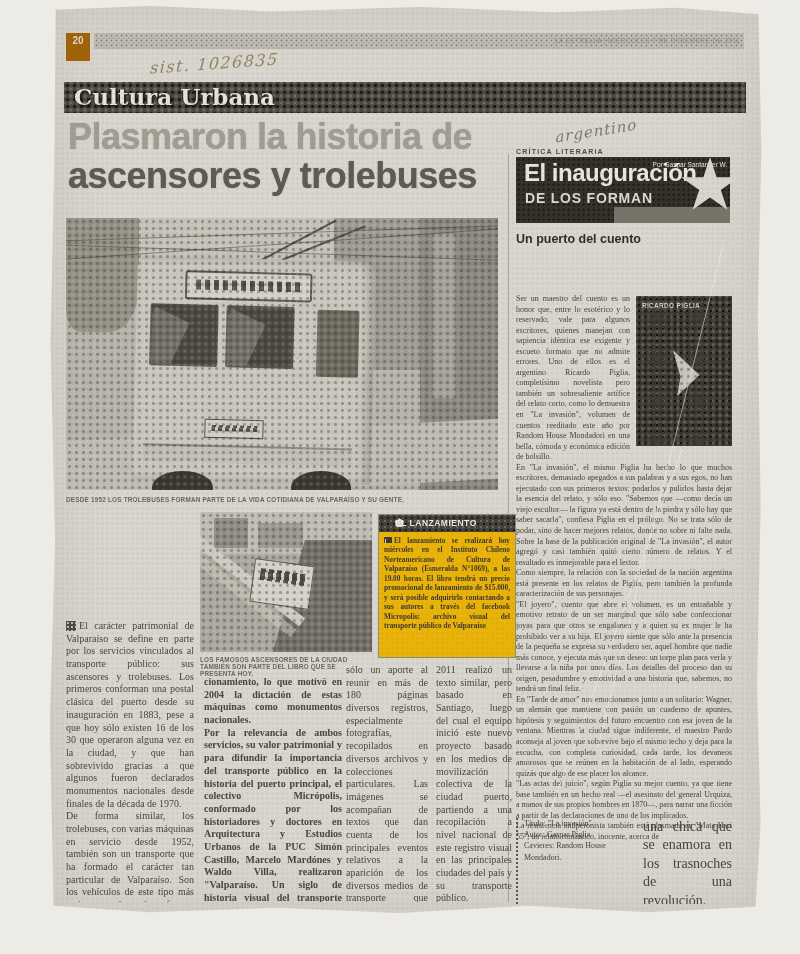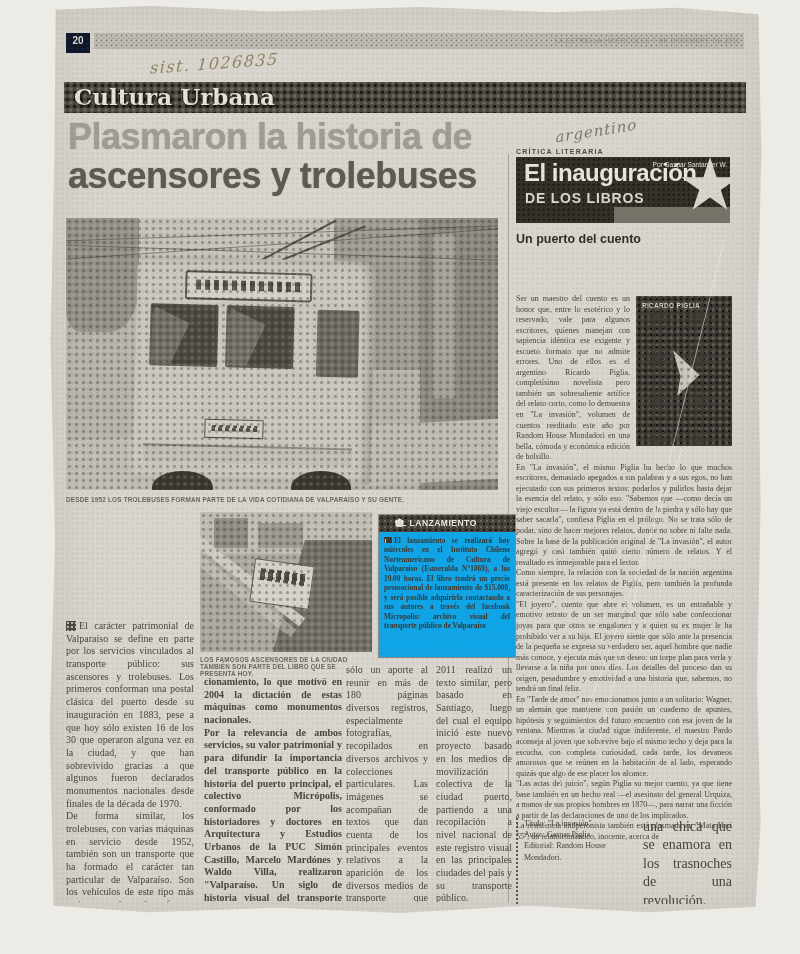--- a/index.html
+++ b/index.html
@@ -20,21 +20,21 @@
     background-size:5px 5px;}
   .ht-light{background-color:#c3bfb6;
     background-image:radial-gradient(circle,rgba(70,66,58,.5) 25%,transparent 31%),
                      radial-gradient(circle,rgba(70,66,58,.28) 25%,transparent 31%);
     background-size:5px 5px,5px 5px;background-position:0 0,2.5px 2.5px;}
   .ht-ov{position:absolute;left:0;top:0;right:0;bottom:0;pointer-events:none;
     background-image:radial-gradient(circle,rgba(40,37,32,.55) 26%,transparent 32%),
                      radial-gradient(circle,rgba(235,232,225,.35) 26%,transparent 32%);
     background-size:7px 7px,7px 7px;background-position:0 0,3.5px 3.5px;opacity:.6;}
 
-  .pagenum{left:16px;top:27px;width:24px;height:20px;background:#0f172a;color:#dcd9d2;
+  .pagenum{left:16px;top:27px;width:24px;height:28px;background:#a16207;color:#dcd9d2;
     font:bold 10px/16px "Liberation Sans",sans-serif;text-align:center;}
   .hdr-strip{left:44px;top:27px;width:650px;height:16px;}
   .masthead{left:360px;top:31px;width:330px;font-size:6.5px;color:#8e8a80;text-align:right;
     letter-spacing:.4px;}
 
   .handw{font-family:"DejaVu Serif",serif;font-style:italic;color:#93835f;
     transform:rotate(-4deg) skewX(-8deg);letter-spacing:1.5px;}
   .handw2{font-family:"DejaVu Serif",serif;font-style:italic;color:#7e7668;
     transform:rotate(-9deg) skewX(-6deg);letter-spacing:1px;}
 
@@ -136,21 +136,21 @@
     overflow:hidden;}
   .orn{float:left;width:10px;height:10px;margin:1px 3px 0 0;background:#4c4841;
     background-image:radial-gradient(circle,rgba(220,217,210,.8) 30%,transparent 36%);
     background-size:4px 4px;}
   .col1{left:16px;top:614px;width:128px;height:282px;}
   .col2{left:154px;top:670px;width:138px;height:226px;font-weight:bold;}
   .col3{left:296px;top:658px;width:82px;height:238px;}
   .col4{left:386px;top:658px;width:76px;height:238px;}
 
   
-  .lanz{left:328px;top:508px;width:136px;height:142px;background:#0ea5e9;border:1px solid #8e8a81;
+  .lanz{left:328px;top:508px;width:136px;height:142px;background:#eab308;border:1px solid #8e8a81;
     overflow:hidden;}
   .lanz-hd{position:relative;height:17px;background:#44413b;
     background-image:radial-gradient(circle,rgba(12,11,9,.8) 26%,transparent 33%),
     radial-gradient(circle,rgba(200,195,185,.3) 26%,transparent 33%);
     background-size:6px 6px,6px 6px;background-position:0 0,3px 3px;}
   .lanz-hd span{position:absolute;left:16px;top:3px;font:bold 8.5px "Liberation Sans",sans-serif;
     color:#eceae3;letter-spacing:.5px;}
   .lanz-ico{position:absolute;left:4px;top:4px;width:9px;height:9px;background:#d9d6ce;
     clip-path:polygon(50% 0,100% 38%,82% 100%,18% 100%,0 38%);}
   .lanz-body{padding:4px 5px;font-family:"Liberation Serif",serif;font-weight:bold;
@@ -179,21 +179,21 @@
   </div>
 
   <div class="abs handw2" style="left:505px;top:116px;font-size:15px;">argentino</div>
 
   <div class="abs divider-v"></div>
 
   <div class="abs kicker">CRÍTICA LITERARIA</div>
 
   <div class="abs critic-box">
     <span class="ct1">El inauguración</span>
-    <span class="ct2">DE LOS LIBROS</span>
+    <span class="ct2">DE LOS FORMAN</span>
     <span class="byline-strip"></span>
     <span class="byline">Por Gaspar Santander W.</span>
     <span class="star"></span>
   </div>
 
   <div class="abs subhead">Un puerto del cuento</div>
 
   <div class="abs critic-body serif just">
     <div class="cover">
       <span class="cover-label">RICARDO PIGLIA</span>
@@ -206,21 +206,21 @@
 "El joyero", cuento que abre el volumen, es un entrañable y emotivo retrato de un ser marginal que sólo sabe confeccionar joyas para que otros se engalanen y a quien su ex mujer le ha prohibido ver a su hija. El joyero siente que sólo ante la presencia de la pequeña se expresa su verdadero ser, aquel hombre que nadie más conoce, y ejecuta más que un deseo: un torpe plan para verla y llevarse a la niña por unos días. Los detalles del proceso dan su origen, pesadumbre y emotividad a una historia que, sabemos, no tendrá un final feliz.
 En "Tarde de amor" nos emocionamos junto a un solitario: Wagner, un alemán que mantiene con pasión un cuaderno de apuntes, hipótesis y seguimientos del futuro encuentro con esa joven de la ventana. Mientras la ciudad sigue indiferente, el maestro Pardo aconseja al joven que sobrevive bajo el mismo techo y deja para la escucha, con completa curiosidad, cada tarde, los devaneos amorosos que se reúnen en la habitación de al lado, esperando quizás que algo de ese placer los alcance.
 "Las actas del juicio", según Piglia su mejor cuento, ya que tiene base también en un hecho real —el asesinato del general Urquiza, a manos de sus propios hombres en 1870—, para narrar una ficción a partir de las declaraciones de uno de los implicados.
 La resistencia antiperonista también está plasmada en "Mata Hari 55", un relato romántico, inocente, acerca de</span>
   </div>
 
   <div class="abs tail-row">
     <div class="bookbox serif">
       <div>Título: "La invasión"</div>
       <div>Autor: Gaspar Piglia</div>
-      <div>Editorial: Random House Mondadori.</div>
+      <div>Cavieres: Random House Mondadori.</div>
     </div>
     <div class="tail-text serif just pre">una chica que se enamora en los trasnoches de una revolución.
 Piglia, gigante de la novela, se muestra en este libro también como un maestro del cuento.</div>
   </div>
 
   <div class="abs crease" style="left:610px;top:230px;height:520px;transform:rotate(14deg);"></div>
   <div class="abs crease" style="left:560px;top:430px;height:420px;transform:rotate(20deg);"></div>
 
   <div class="abs photo1">
     <div class="p1-sky"></div>

